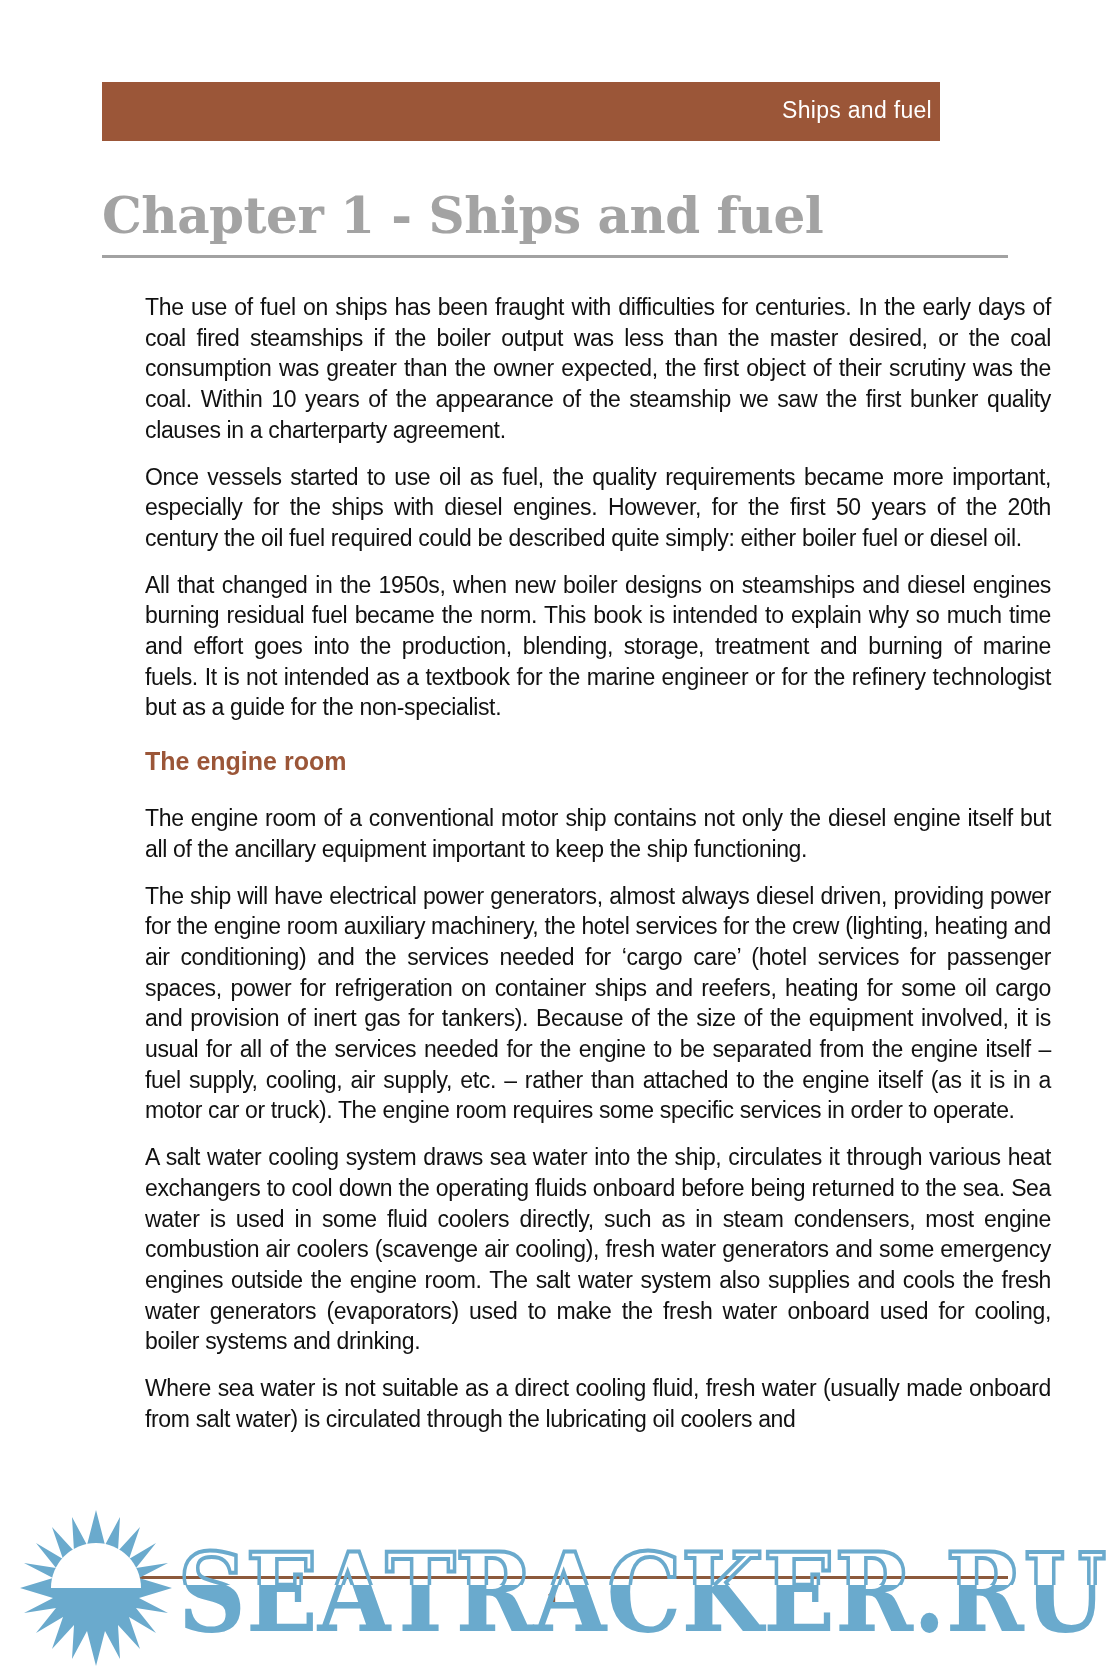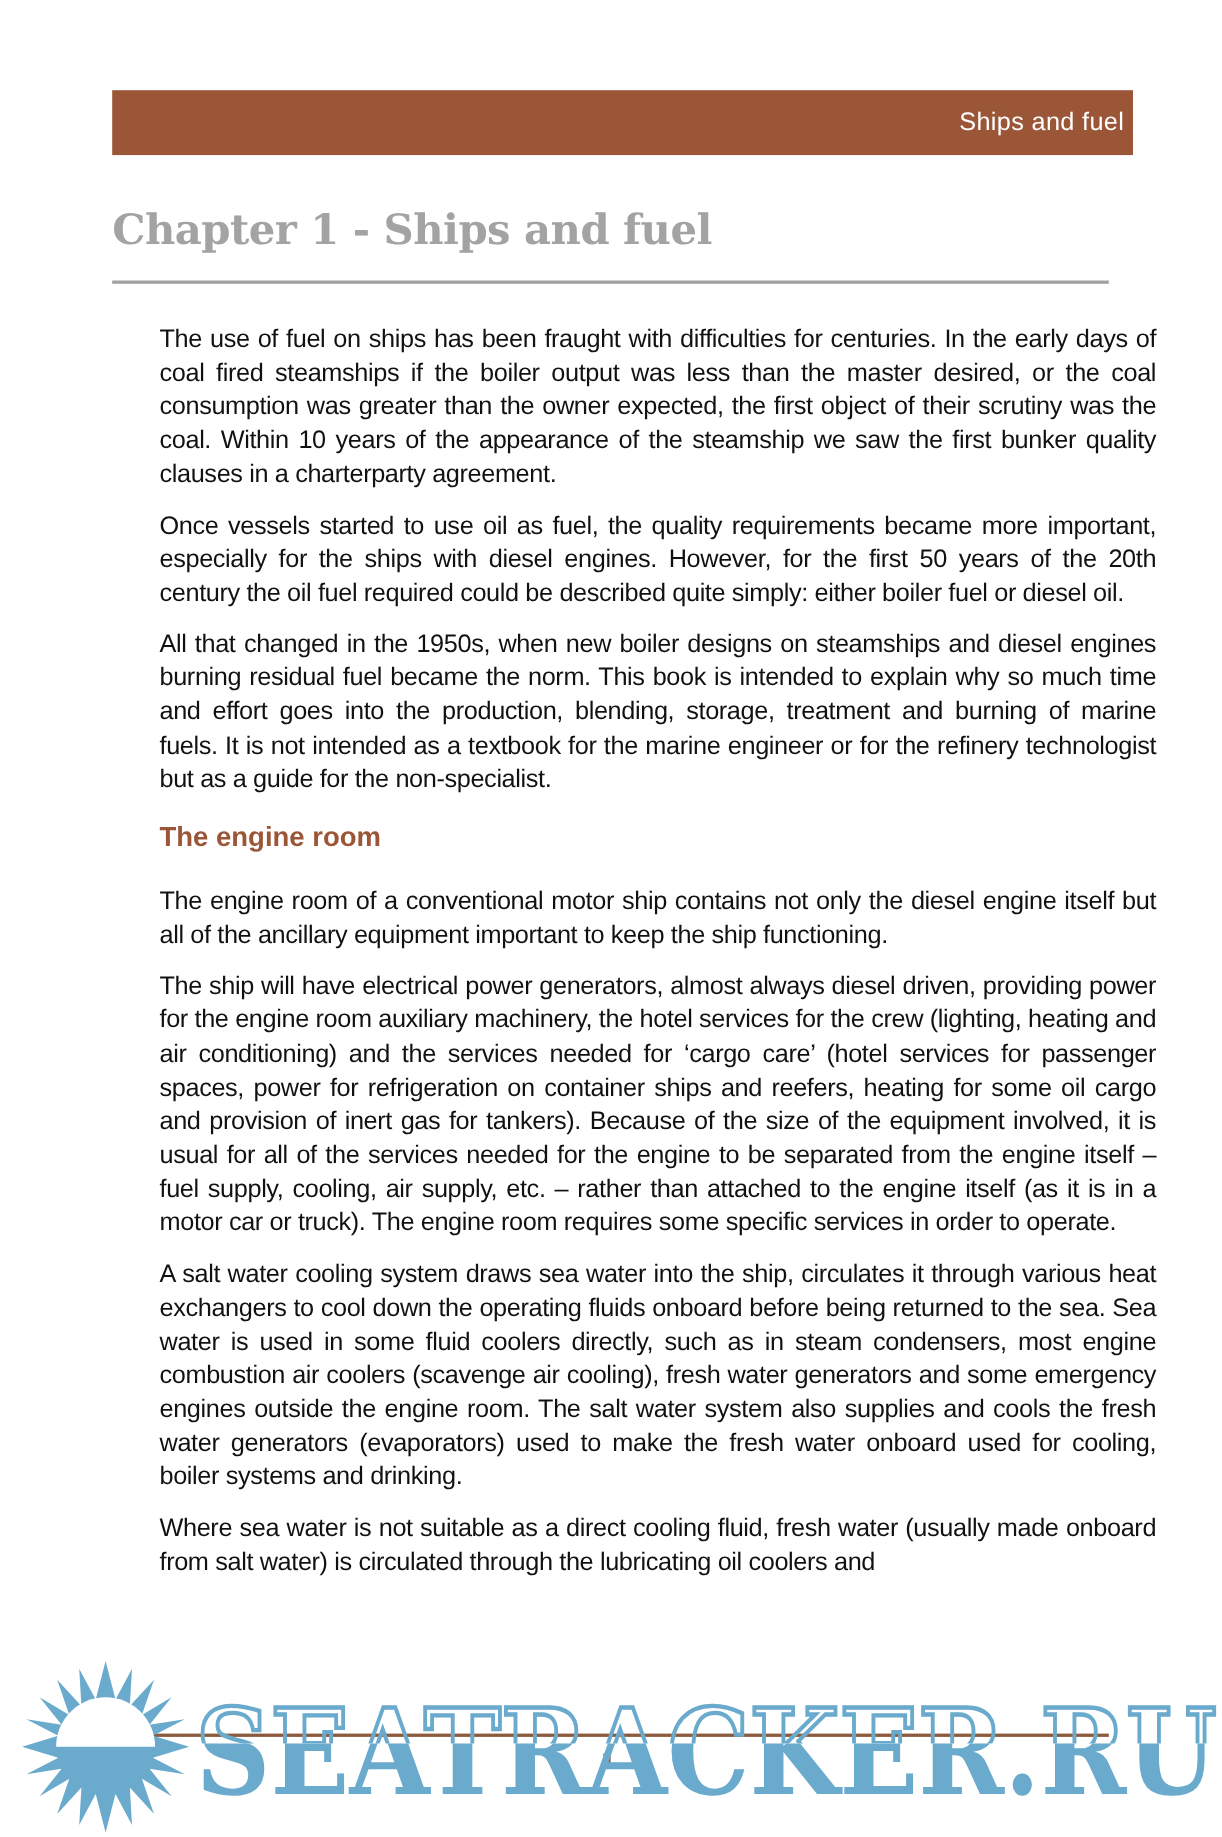--- a/index.html
+++ b/index.html
@@ -2,31 +2,31 @@
 <html><head>
 <meta charset="utf-8">
 <style>
   html, body { margin: 0; padding: 0; }
   body {
     width: 1111px; height: 1670px; position: relative; overflow: hidden;
     background: #ffffff;
     font-family: "Liberation Sans", sans-serif;
   }
   .banner {
-    position: absolute; left: 102px; top: 82px; width: 928px; height: 59px;
+    position: absolute; left: 102px; top: 82px; width: 838px; height: 59px;
     background: #9b5638;
   }
   .banner-title {
     position: absolute; right: 8px; top: 15px;
     color: #ffffff; font-size: 23px; letter-spacing: 0.3px;
   }
   .chapter-title {
     position: absolute; left: 102px; top: 186px;
     font-family: "DejaVu Serif", serif; font-weight: bold;
-    font-size: 38px; color: #a3a3a3; letter-spacing: -0.5px;
+    font-size: 50px; color: #a3a3a3; letter-spacing: -0.5px;
     margin: 0;
   }
   .title-rule {
     position: absolute; left: 102px; top: 255px; width: 906px; height: 3px;
     background: #a2a2a2;
   }
   .content {
     position: absolute; left: 102px; top: 292px; width: 906px;
     color: #111111; font-size: 23px; line-height: 30.7px;
     text-align: justify; letter-spacing: -0.35px; margin-left: 43px;

